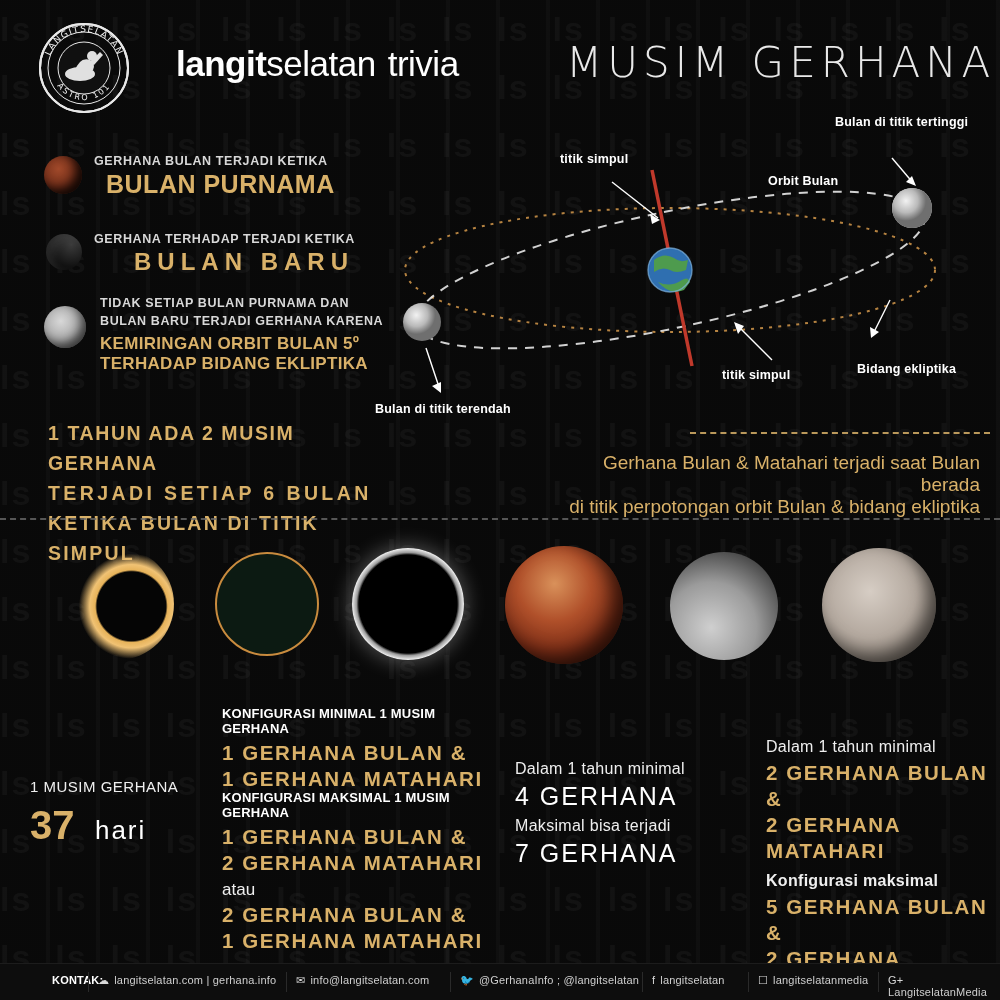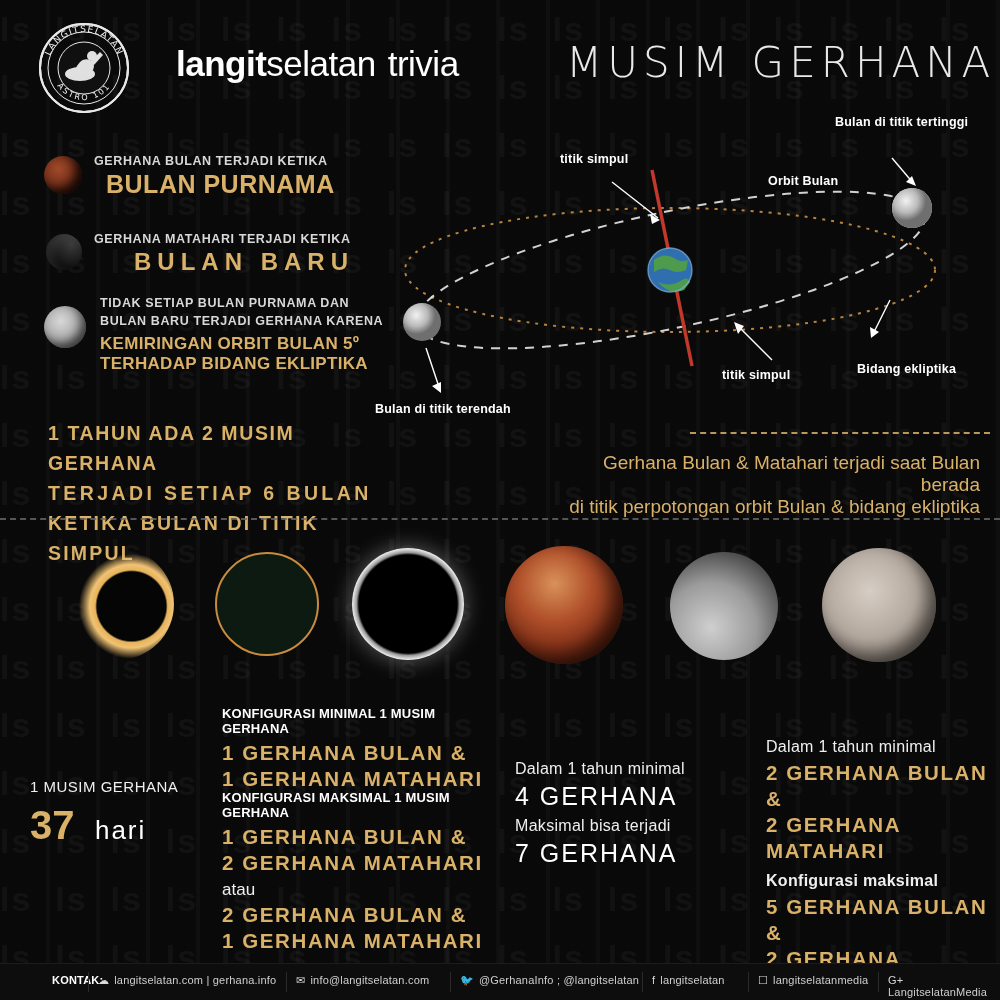--- a/index.html
+++ b/index.html
@@ -91,21 +91,21 @@
       background:radial-gradient(circle at 38% 34%, #a1492a 0%, #6e2c18 55%, #2a0f08 100%);
       box-shadow:inset -6px -5px 10px rgba(0,0,0,.75);"></div>
     <div class="ltxt-small" style="position:absolute;left:50px;top:4px;">GERHANA BULAN TERJADI KETIKA</div>
     <div class="big-gold" style="position:absolute;left:50px;top:20px;margin-left:12px;">BULAN PURNAMA</div>
   </div>
 
   <div class="row" style="left:44px;top:228px;width:340px;">
     <div class="moonimg" style="left:2px;top:6px;width:36px;height:36px;
       background:radial-gradient(circle at 70% 30%, #3a3a3a 0%, #121212 60%, #050505 100%);
       box-shadow:inset 7px 5px 9px rgba(255,255,255,.10);"></div>
-    <div class="ltxt-small" style="position:absolute;left:50px;top:4px;">GERHANA MATAHARI TERJADI KETIKA</div>
+    <div class="ltxt-small" style="position:absolute;left:50px;top:4px;">GERHANA TERHADAP TERJADI KETIKA</div>
     <div class="big-gold2" style="position:absolute;left:50px;top:20px;">BULAN BARU</div>
   </div>
 
   <div class="row" style="left:44px;top:296px;width:350px;">
     <div class="moonimg" style="left:0px;top:10px;width:42px;height:42px;
       background:radial-gradient(circle at 40% 36%, #d8d8d8 0%, #a9a9a9 52%, #5d5d5d 100%);
       box-shadow:inset -5px -5px 10px rgba(0,0,0,.55);"></div>
     <div class="ltxt-small" style="position:absolute;left:56px;top:0px;">TIDAK SETIAP BULAN PURNAMA DAN</div>
     <div class="ltxt-small" style="position:absolute;left:56px;top:18px;">BULAN BARU TERJADI GERHANA KARENA</div>
     <div class="mid-gold" style="position:absolute;left:56px;top:38px;">KEMIRINGAN ORBIT BULAN 5º</div>

